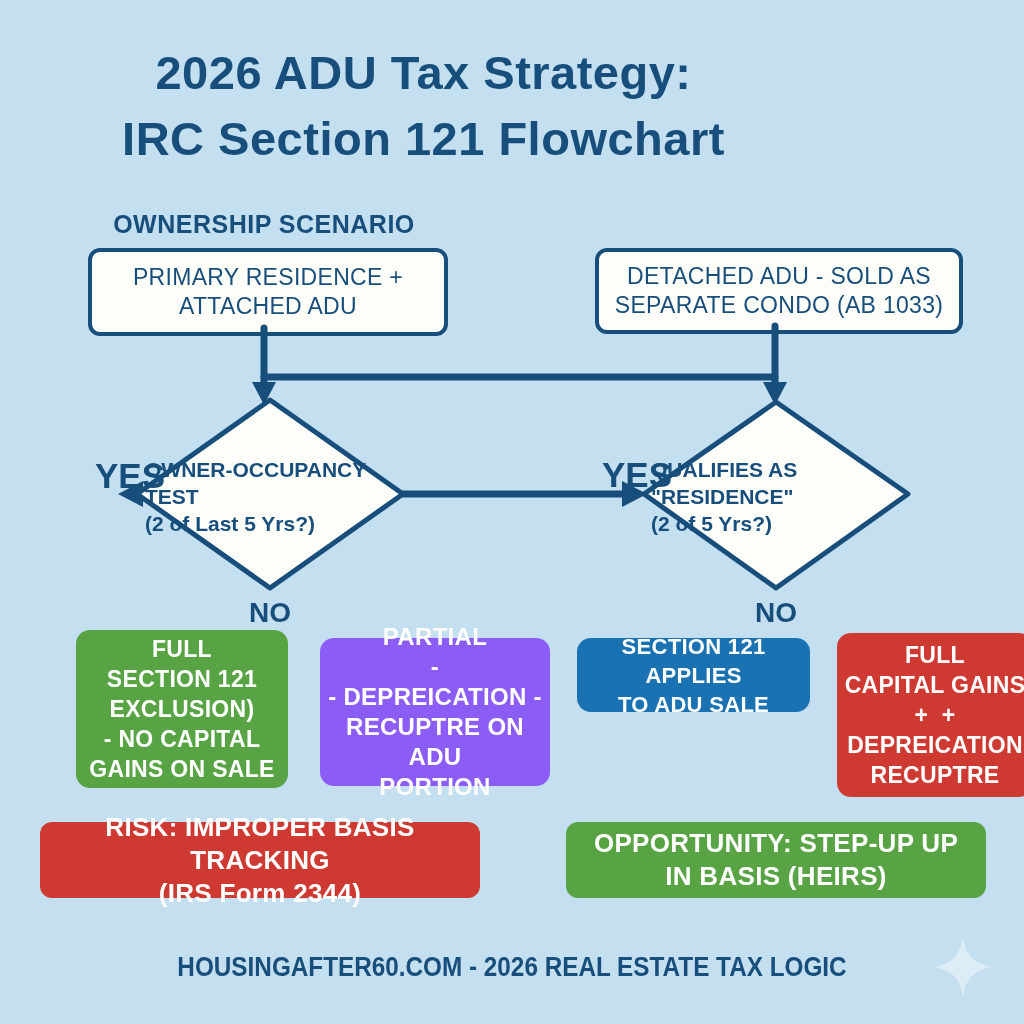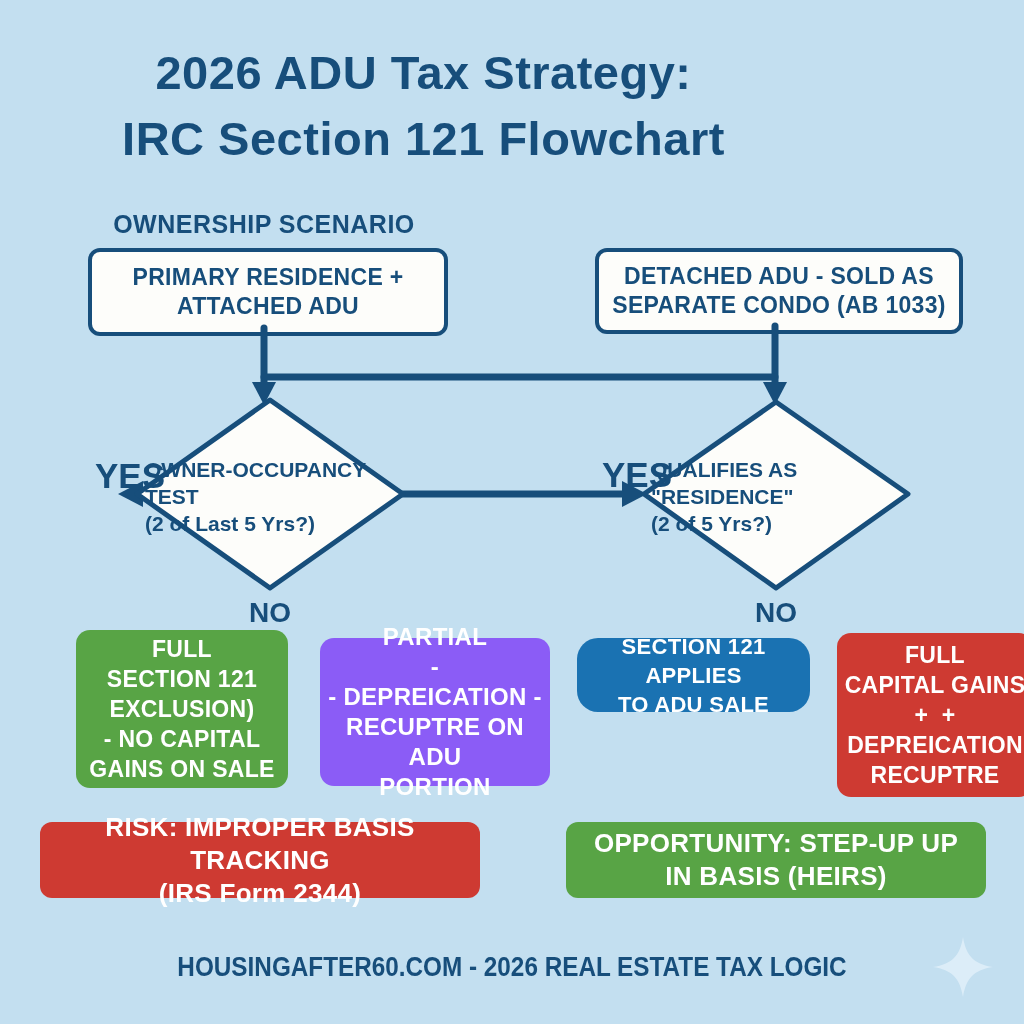--- a/index.html
+++ b/index.html
@@ -22,21 +22,21 @@
     position:absolute;left:88px;top:210px;width:352px;
     text-align:center;font-size:25px;font-weight:700;
     letter-spacing:.5px;color:var(--navy);
   }
   .node{
     position:absolute;
     background:var(--node-fill);
     border:4px solid var(--navy);
     border-radius:12px;
     display:flex;align-items:center;justify-content:center;
-    text-align:center;font-size:23px;line-height:29px;font-weight:700;
+    text-align:center;font-size:23px;line-height:29px;font-weight:400;
     color:var(--navy);letter-spacing:.3px;
   }
   .box-left{left:88px;top:248px;width:352px;height:80px;}
   .box-right{left:595px;top:248px;width:360px;height:78px;}
   .connectors{position:absolute;left:0;top:0;width:1024px;height:1024px;}
   .diamond-text{
     position:absolute;width:250px;
     text-align:left;font-size:21px;line-height:27px;font-weight:700;
     color:var(--navy);white-space:pre-line;
   }
@@ -50,21 +50,21 @@
   .no-left{left:238px;top:597px;width:64px;text-align:center;font-size:28px;}
   .no-right{left:744px;top:597px;width:64px;text-align:center;font-size:28px;}
   .outcome{
     position:absolute;border-radius:14px;
     display:flex;align-items:center;justify-content:center;
     text-align:center;color:var(--white);font-weight:700;
     font-size:23px;line-height:30px;white-space:pre-line;letter-spacing:.3px;margin-left:40px;
   }
   .outcome-1{left:36px;top:630px;width:212px;height:158px;}
   .outcome-2{left:280px;top:638px;width:230px;height:148px;font-size:24px;}
-  .outcome-3{left:537px;top:638px;width:233px;height:74px;font-size:22px;line-height:29px;border-radius:21px;}
+  .outcome-3{left:537px;top:638px;width:233px;height:74px;font-size:22px;line-height:29px;}
   .outcome-4{left:797px;top:633px;width:196px;height:164px;}
   .callout{
     position:absolute;top:822px;height:76px;border-radius:12px;
     display:flex;align-items:center;justify-content:center;
     text-align:center;color:var(--white);font-weight:700;
     font-size:26px;line-height:33px;white-space:pre-line;letter-spacing:.3px;
   }
   .callout-risk{left:40px;width:440px;}
   .callout-opportunity{left:566px;width:420px;}
   .footer{

